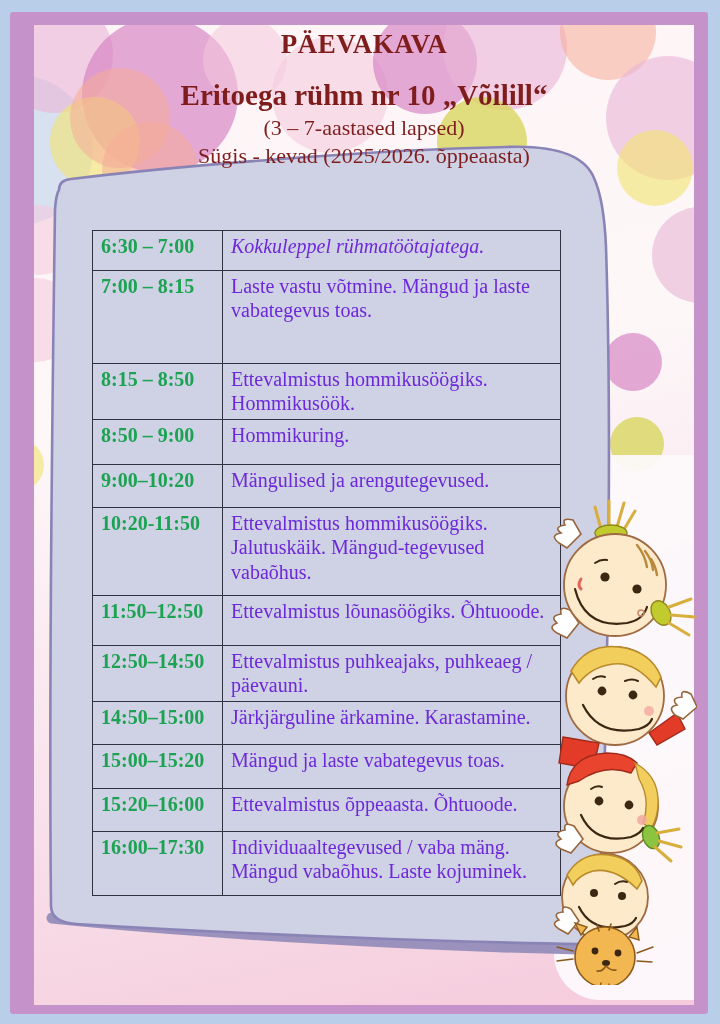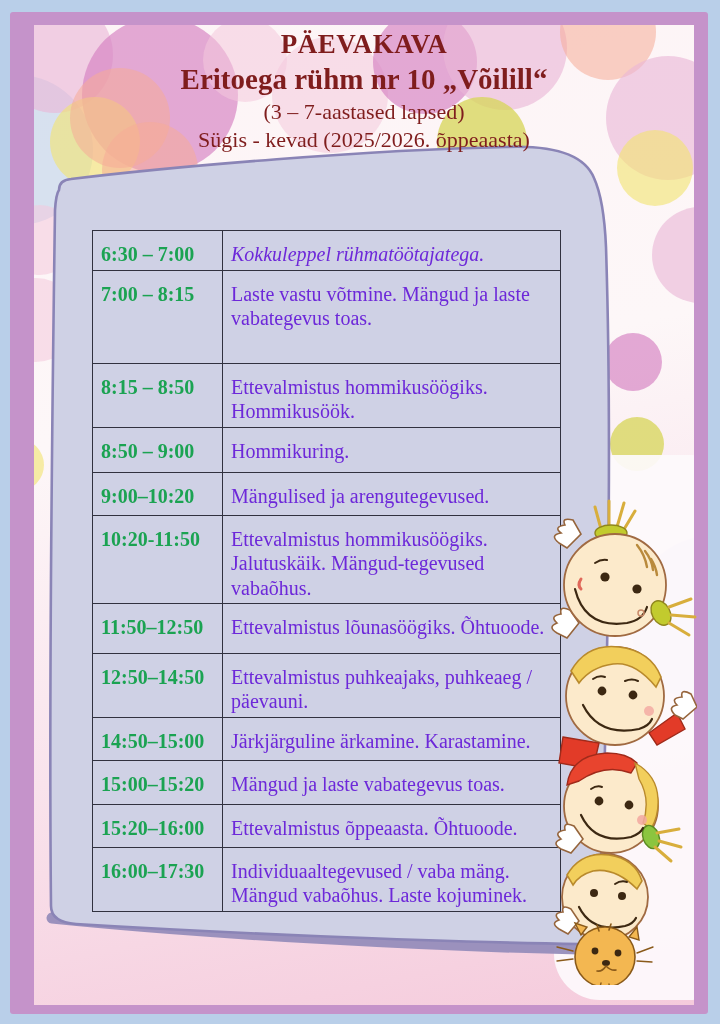--- a/index.html
+++ b/index.html
@@ -30,33 +30,33 @@
   .white-strip{
     position:absolute; left:520px; top:430px; width:146px; height:545px;
     background:#fdfafc; opacity:.92; border-radius:60px 8px 8px 46px;
   }
   
   .header{
     position:absolute; left:34px; top:30px; right:26px; z-index:6;
     text-align:center; color:#7f1d1d;
   }
   .title{font-size:27px; font-weight:bold; letter-spacing:.5px; line-height:1.1;}
-  .subtitle{font-size:29px; font-weight:bold; line-height:1.2; margin-top:2px;}
+  .subtitle{font-size:29px; font-weight:bold; line-height:1.2; margin-top:18px;}
   .line3{font-size:22px; line-height:1.15; margin-top:3px;}
   .line4{font-size:22px; line-height:1.15; margin-top:2px;}
   
   .paper-svg{position:absolute; left:38px; top:132px; z-index:3;}
   
   table.schedule{
     position:absolute; left:92px; top:230px; z-index:4;
     border-collapse:collapse; table-layout:fixed; width:468px;
   }
   table.schedule td{
     border:1.5px solid #31313f; vertical-align:top;
-    font-size:20px; line-height:1.22; padding:11px 8px 3px 8px;
+    font-size:20px; line-height:1.22; padding:3px 8px 3px 8px;
   }
   td.time{color:#1ba352; font-weight:bold; white-space:nowrap;}
   td.act{color:#6d28d9;}
   table.schedule tr:first-child td.act{font-style:italic;}
   
   .kids-svg{position:absolute; left:545px; top:493px; z-index:5;}
 </style>
 </head>
 <body>
 

